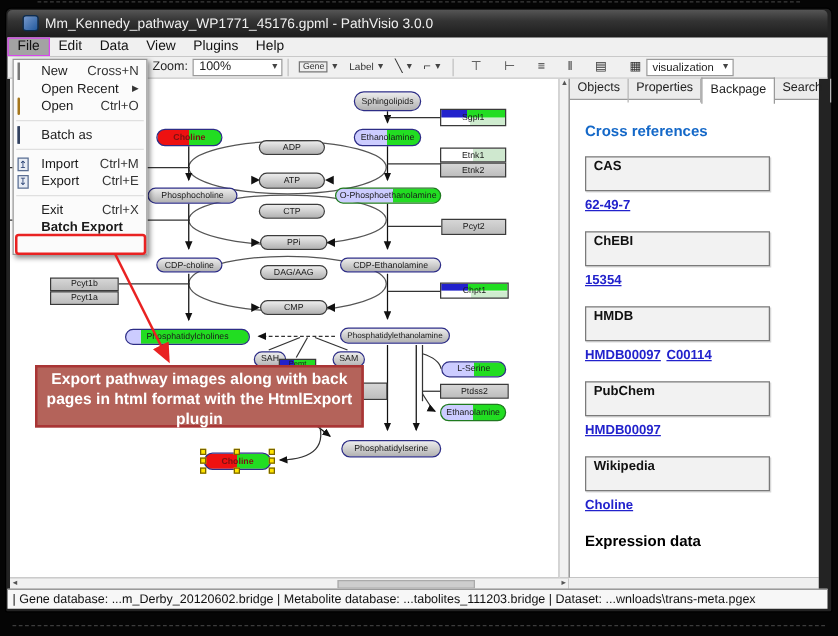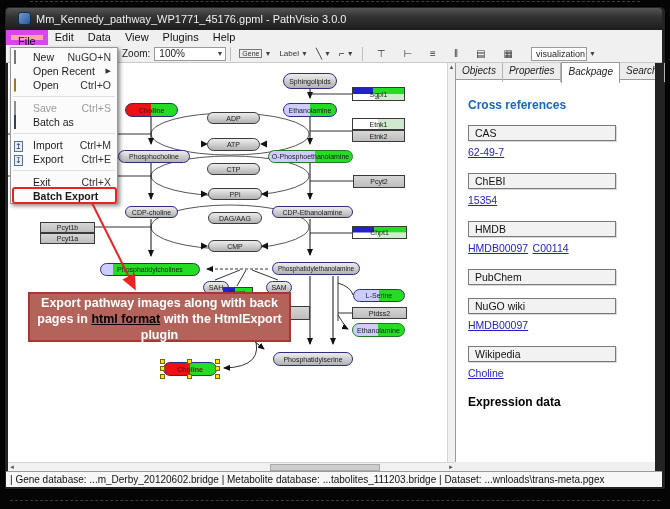--- a/index.html
+++ b/index.html
@@ -11,21 +11,21 @@
     border:1px solid #000; border-radius:5px 5px 2px 2px; }
   #titlebar { left:6px; top:8px; width:656px; height:22px;
     background:linear-gradient(#555 0%,#333 40%,#1c1c1c 100%);
     border-radius:4px 4px 0 0; color:#f0f0f0; font-size:11px; line-height:22px; }
   #titlebar .title { position:absolute; left:30px; top:0; white-space:nowrap; }
   #appicon { left:12px; top:4px; width:13px; height:13px; border-radius:3px;
     background:linear-gradient(135deg,#79c ,#235a9e); border:1px solid #0c2c50; }
   #menubar { left:6px; top:30px; width:656px; height:15px; background:#f0f0f0;
     display:flex; align-items:center; font-size:11px; color:#111; }
   .mb-item { padding:0 7px; height:15px; line-height:15px; }
-  .mb-item.focused { border:5px solid #d946ef; background:#fca5a5; line-height:13px; }
+  .mb-item.focused { border:1px solid #d946ef; background:#a3a3a3; line-height:13px; }
   #toolbar { left:6px; top:45px; width:656px; height:18px; background:#f0f0f0;
     border-bottom:1px solid #c9c9c9; display:flex; align-items:center; font-size:10px; color:#222; }
   .tb-sep { width:1px; height:14px; background:#c0c0c0; margin:0 4px; }
   .tb-combo { background:#fff; border:1px solid #9a9a9a; height:14px; display:flex;
     align-items:center; padding:0 2px 0 4px; font-size:10px; }
   .tb-combo .arr { margin-left:auto; font-size:7px; color:#444; padding-left:4px; }
   .tb-btn { height:16px; display:flex; align-items:center; padding:0 3px; color:#333;
     border:1px solid transparent; }
   .tb-btn .arr { font-size:7px; color:#444; margin-left:2px; }
   .tb-mini { border:1px solid #777; font-size:7px; padding:0 2px; background:#eee; }
@@ -40,45 +40,45 @@
   .gene { border:1px solid #3a3a3a; background:linear-gradient(#d6d6d6,#bdbdbd); }
   .grayfill { background:linear-gradient(#ececec,#b2b2b2); }
   .greenborder { border-color:#1f7a1f; }
   .redtext { color:#7c1212; font-weight:bold; }
   .hdl { position:absolute; width:5px; height:5px; background:#ffe400;
     border:1px solid #7a6400; z-index:3; }
   #annotation { left:20px; top:229px; width:263px; height:50px; z-index:4;
     background:#b4635a; border:2px solid #a93535;
     color:#fff; font-weight:bold; font-size:12.5px; line-height:16px; text-align:center;
     padding-top:1px; }
-  #annotation .hl { color:#000000;text-decoration:underline; }
+  #annotation .hl { color:#ffffff; }
   
   #vscroll { left:447px; top:63px; width:8px; height:399px; background:#f1f1f1;
     border-left:1px solid #d5d5d5; font-size:6px; color:#666; text-align:center; }
   #hscroll { left:8px; top:462px; width:447px; height:9px; background:#f1f1f1;
     border-top:1px solid #d5d5d5; }
   #hthumb { left:262px; top:1px; width:110px; height:7px; background:#cdcdcd;
     border:1px solid #aaa; }
   .scr-arr { font-size:6px; color:#555; line-height:9px; }
   #panelbottom { left:455px; top:462px; width:200px; height:9px; background:#efefef; }
   
   #panel { left:455px; top:63px; width:200px; height:399px; background:#fff;
     border-left:1px solid #9a9a9a; }
   #tabbar { position:absolute; left:0; top:0; width:100%; height:17px; background:#ececec;
     border-bottom:1px solid #9a9a9a; display:flex; font-size:10px; color:#222; }
-  .tab { padding:2px 6px 17px 6px; border-right:1px solid #b5b5b5; height:17px;font-style:italic; }
+  .tab { padding:2px 6px 17px 6px; border-right:1px solid #b5b5b5; height:17px; }
   .tab.active { background:#fff; border:1px solid #9a9a9a; border-bottom:none; margin-top:-1px;
     padding-top:3px; }
   #panelbody { position:absolute; left:0; top:17px; width:192px; height:382px;
     padding:2px 0 0 12px; overflow:hidden; }
   .xref-heading { margin-top:16px; color:#1468c8; font-weight:bold; font-size:12px; }
-  .xref-box { margin-top:13px; width:148px; height:16px; border:1px solid #7a7a7a;
-    background:#f2f2f2; font-weight:normal; font-size:10.5px; color:#111;
+  .xref-box { margin-top:13px; width:148px; height:28px; border:1px solid #7a7a7a;
+    background:#f2f2f2; font-weight:bold; font-size:10.5px; color:#111;
     padding:1px 0 0 6px; box-shadow:1px 1px 0 #d8d8d8; }
-  .xref-link { margin-top:5px; font-size:10.5px; font-weight:normal; color:#2222cc;
+  .xref-link { margin-top:5px; font-size:10.5px; font-weight:bold; color:#2222cc;
     text-decoration:underline; display:inline-block; }
   .xref-plain { margin-top:5px; font-size:10.5px; color:#222; }
   .expr-heading { margin-top:14px; font-weight:bold; font-size:12px; color:#000; }
   
   #filemenu { left:10px; top:47px; width:108px; height:157px; background:#fbfbfb;
     border:1px solid #979797; box-shadow:2px 2px 4px rgba(0,0,0,.45); z-index:10;
     font-size:10.5px; color:#1a1a1a; padding-top:2px; }
   .fm-row { display:flex; align-items:center; height:14px; padding:0 6px 0 3px; }
   .fm-ic { width:16px; height:12px; margin-right:3px; position:relative; flex:none; }
   .fm-label { flex:1; white-space:nowrap; }
@@ -158,21 +158,21 @@
     </span>
   <span class="tb-btn" style="margin-left:10px">
       <span>‖</span>
     </span>
   <span class="tb-btn" style="margin-left:10px">
       <span>▤</span>
     </span>
   <span class="tb-btn" style="margin-left:10px">
       <span>▦</span>
     </span>
-  <span class="tb-combo" style="width:56px;margin-left:14px">
+  <span class="tb-combo" style="width:70px;">
     <span style="font-size:9px">visualization</span>
     <span class="arr">▼</span>
   </span>
 </div>
 
 <div class="abs" id="canvas">
   <svg width="439" height="399" viewBox="0 0 439 399">
     <defs>
       <marker id="m" markerWidth="8" markerHeight="8" refX="6" refY="3" orient="auto">
         <path d="M0,0 L7,3 L0,6 z" fill="#111"></path>
@@ -291,50 +291,44 @@
   <div id="panelbody">
     <div class="xref-heading">Cross references</div>
     <div class="xref-box">CAS</div>
     <a class="xref-link">62-49-7</a>
     <div class="xref-box">ChEBI</div>
     <a class="xref-link">15354</a>
     <div class="xref-box">HMDB</div>
     <a class="xref-link">HMDB00097</a>
     <a class="xref-link">C00114</a>
     <div class="xref-box">PubChem</div>
-    <div class="xref-box">NuGO wiki</div>
     <a class="xref-link">HMDB00097</a>
     <div class="xref-box">Wikipedia</div>
     <a class="xref-link">Choline</a>
     <div class="expr-heading">Expression data</div>
   </div>
 </div>
 
 <div class="abs" id="filemenu">
   <div class="fm-row">
     <span class="fm-ic"><span class="ic-page"></span></span>
     <span class="fm-label">New</span>
-    <span class="fm-short">NuGO+N</span>
+    <span class="fm-short">Cross+N</span>
   </div>
   <div class="fm-row">
     <span class="fm-ic"></span>
     <span class="fm-label">Open Recent</span>
     <span class="fm-sub">▶</span>
   </div>
   <div class="fm-row">
     <span class="fm-ic"><span class="ic-folder"></span></span>
     <span class="fm-label">Open</span>
     <span class="fm-short">Ctrl+O</span>
   </div>
   <div class="fm-sep"></div>
-  <div class="fm-row disabled">
-    <span class="fm-ic"><span class="ic-disk gray"></span></span>
-    <span class="fm-label">Save</span>
-    <span class="fm-short">Ctrl+S</span>
-  </div>
   <div class="fm-row">
     <span class="fm-ic"><span class="ic-disk"></span></span>
     <span class="fm-label">Batch as</span>
     <span class="fm-short"></span>
   </div>
   <div class="fm-sep"></div>
   <div class="fm-row">
     <span class="fm-ic"><span class="ic-arrow">↥</span></span>
     <span class="fm-label">Import</span>
     <span class="fm-short">Ctrl+M</span>

